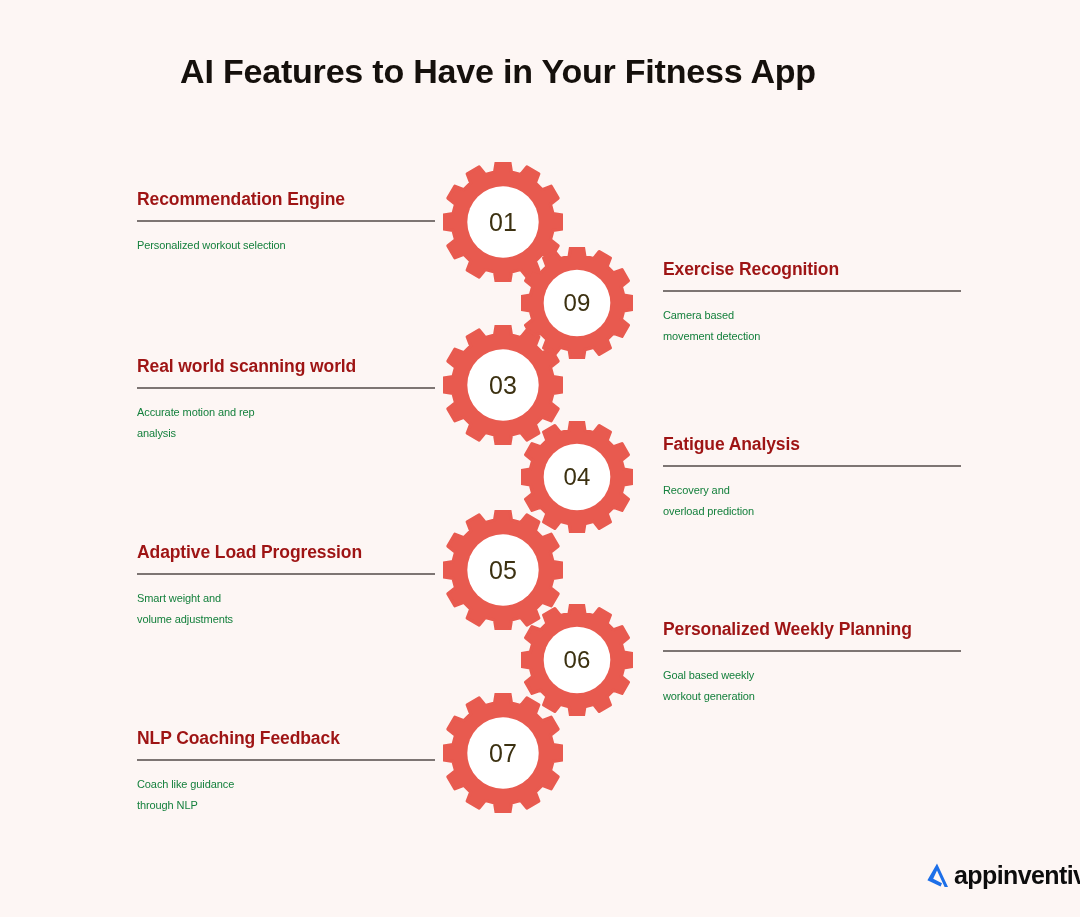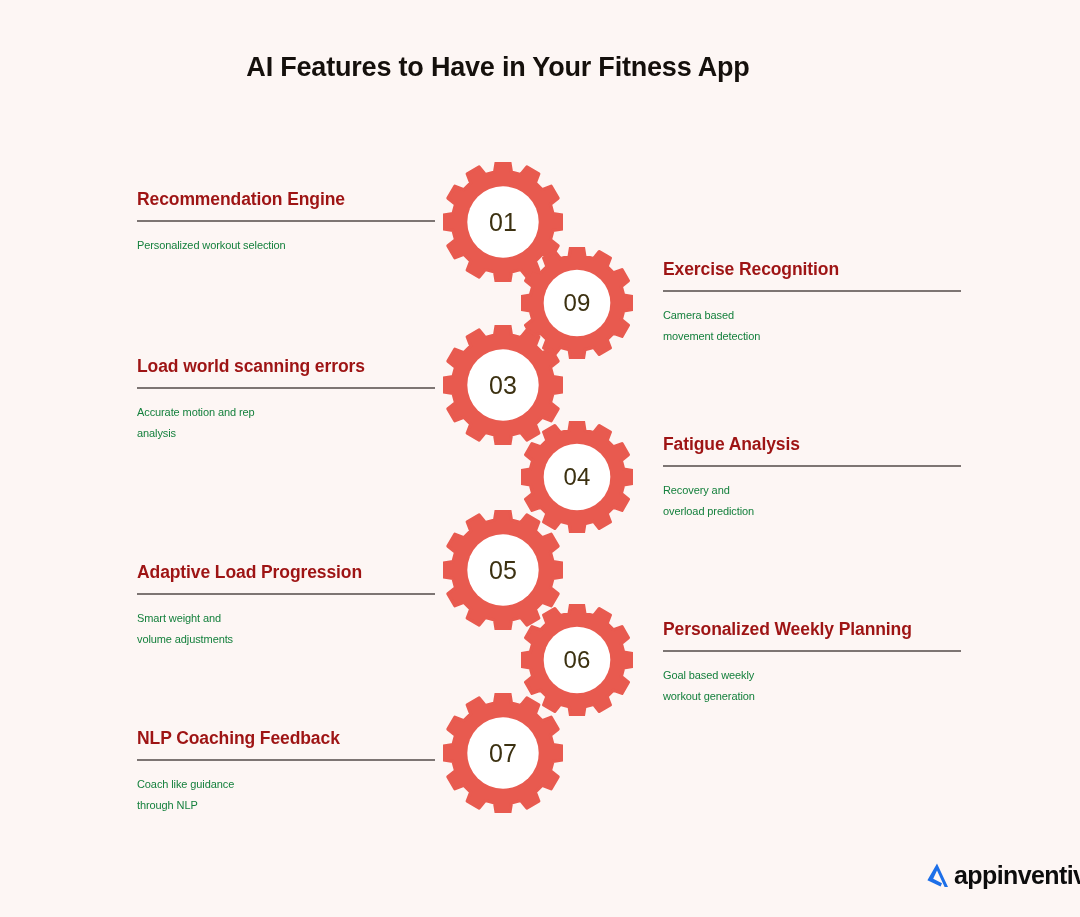--- a/index.html
+++ b/index.html
@@ -14,21 +14,21 @@
     position: relative;
     overflow: hidden;
   }
 
   #page-title {
     position: absolute;
     top: 52px;
     left: 0;
     width: 996px;
     text-align: center;
-    font-size: 27px;
+    font-size: 34px;
     font-weight: bold;
     color: #15100c;
     letter-spacing: -0.2px;
   }
 
   
   .feature-block {
     position: absolute;
     width: 298px;
   }
@@ -104,27 +104,27 @@
 
 <div id="page-title">AI Features to Have in Your Fitness App</div>
 
 <div class="feature-block left" style="top:189px;">
   <div class="feature-heading">Recommendation Engine</div>
   <div class="feature-rule"></div>
   <div class="feature-desc">Personalized workout selection</div>
 </div>
 
 <div class="feature-block left" style="top:356px;">
-  <div class="feature-heading">Load world scanning errors</div>
+  <div class="feature-heading">Real world scanning world</div>
   <div class="feature-rule"></div>
   <div class="feature-desc">Accurate motion and rep
 analysis</div>
 </div>
 
-<div class="feature-block left" style="top:542px;margin-top:20px;">
+<div class="feature-block left" style="top:542px;">
   <div class="feature-heading">Adaptive Load Progression</div>
   <div class="feature-rule"></div>
   <div class="feature-desc">Smart weight and
 volume adjustments</div>
 </div>
 
 <div class="feature-block left" style="top:728px;">
   <div class="feature-heading">NLP Coaching Feedback</div>
   <div class="feature-rule"></div>
   <div class="feature-desc">Coach like guidance

